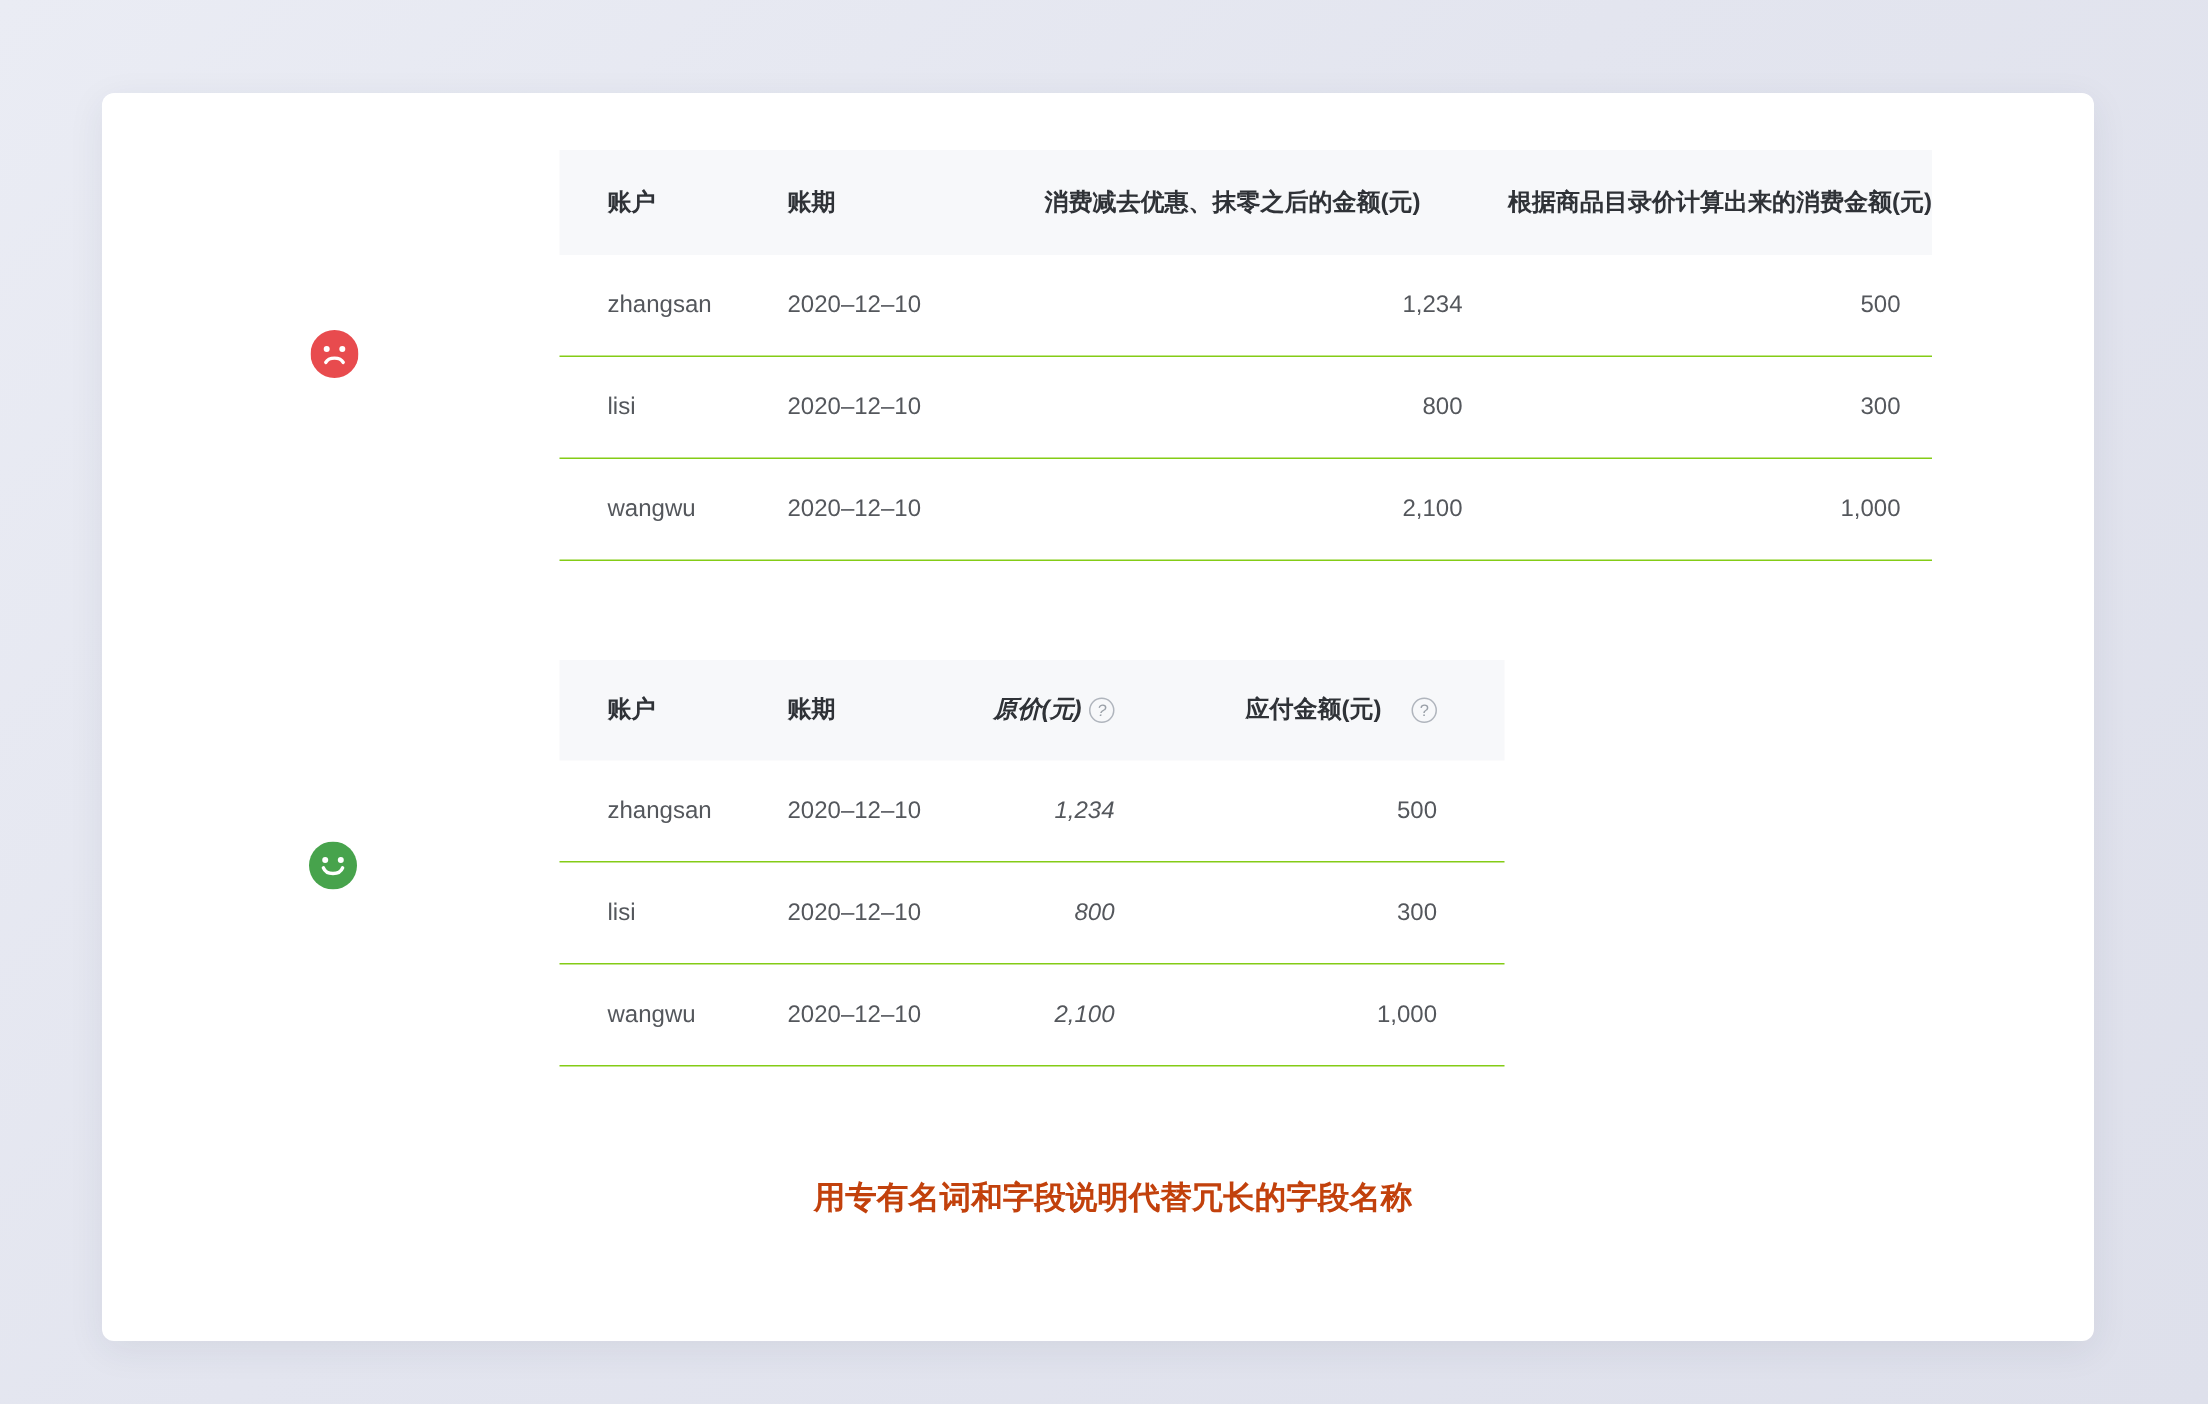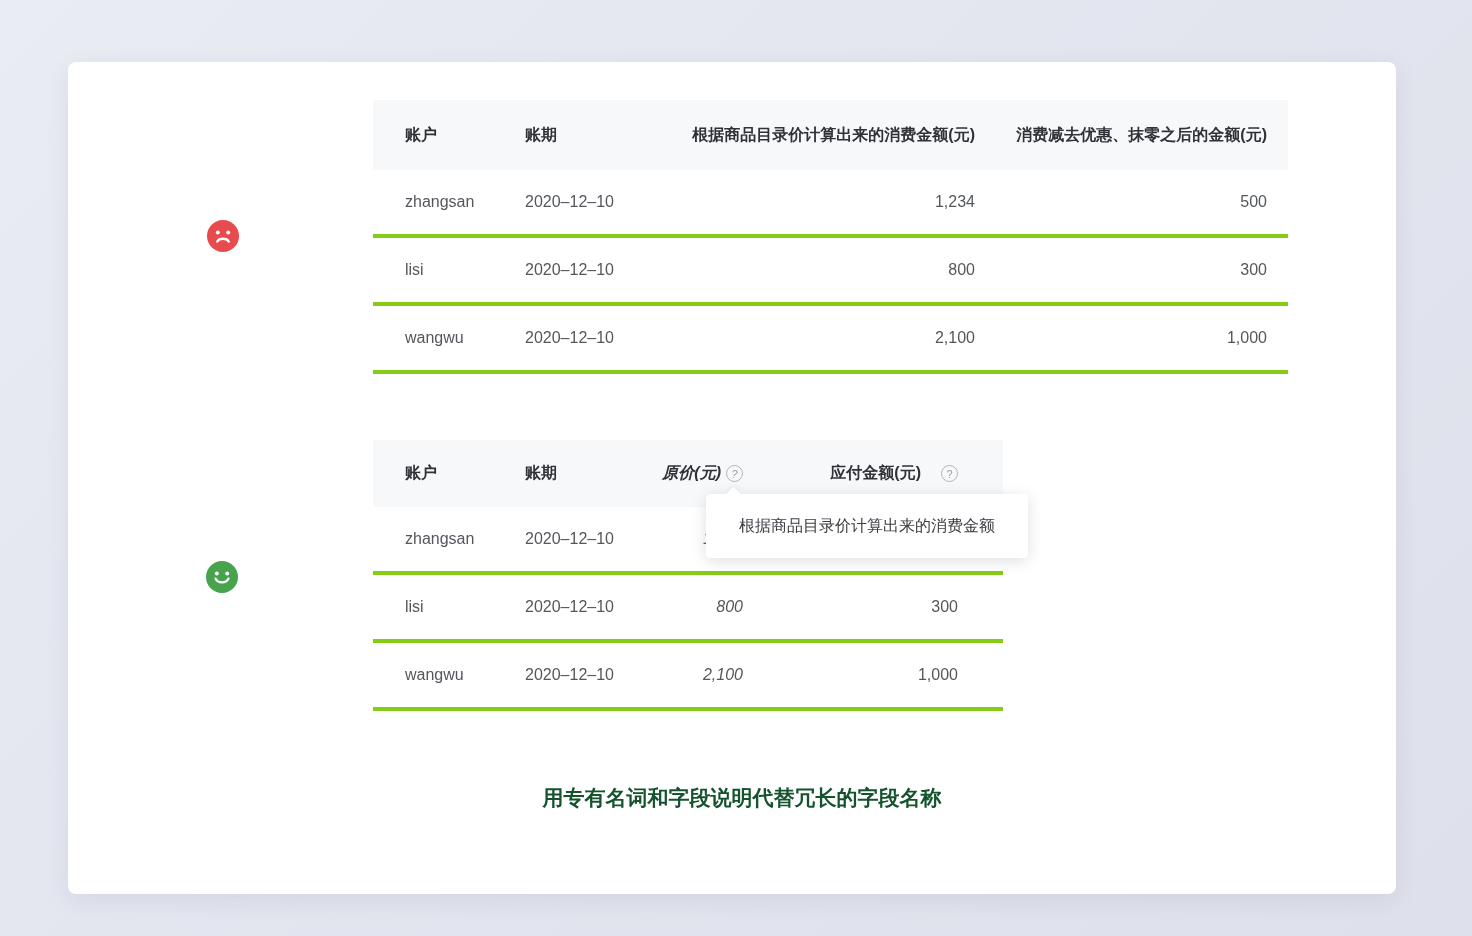--- a/index.html
+++ b/index.html
@@ -26,21 +26,21 @@
   .face-happy { left: 138px; top: 499px; }
 
   .tbl { position: absolute; }
   .tbl-bad  { left: 305px; top: 38px;  width: 915px; }
   .tbl-good { left: 305px; top: 378px; width: 630px; }
 
   .trow { display: flex; align-items: stretch; }
   .thead { background: #f7f8fa; }
   .tbl-bad  .thead { height: 70px; }
   .tbl-good .thead { height: 67px; }
-  .tbody-row { height: 68px; border-bottom: 4px solid #84cc16; }
+  .tbody-row { height: 68px; border-bottom: 1px solid #84cc16; }
 
   .cell {
     display: flex; align-items: center;
     font-size: 16px; color: #54575c;
     white-space: nowrap;
   }
   .thead .cell { font-weight: 600; color: #2f3237; }
   .r { justify-content: flex-end; }
 
   
@@ -87,42 +87,42 @@
     background: #ffffff;
     transform: rotate(45deg);
     box-shadow: -2px -2px 5px rgba(0, 0, 0, 0.04);
   }
   .caption {
     position: absolute;
     left: 50%; top: 722px;
     transform: translateX(-50%);
     margin-left: 10px;
     font-size: 21px; font-weight: 700;
-    color: #14532d;
+    color: #c2410c;
     white-space: nowrap;
   }
 </style>
 </head>
 <body>
 
 <div class="card">
 
   <svg class="face face-sad" viewBox="0 0 32 32">
     <circle cx="16" cy="16" r="16" fill="#E84B4E"></circle>
     <circle cx="10.8" cy="12.6" r="2" fill="#ffffff"></circle>
     <circle cx="21.2" cy="12.6" r="2" fill="#ffffff"></circle>
     <path d="M10.2 21.6 C 12.2 17.8 19.8 17.8 21.8 21.6" stroke="#ffffff" stroke-width="2.3" fill="none" stroke-linecap="round"></path>
   </svg>
 
   <div class="tbl tbl-bad">
     <div class="trow thead">
       <div class="cell c1">账户</div>
       <div class="cell c2">账期</div>
+      <div class="cell c4 r">消费减去优惠、抹零之后的金额(元)</div>
       <div class="cell c3 r">根据商品目录价计算出来的消费金额(元)</div>
-      <div class="cell c4 r">消费减去优惠、抹零之后的金额(元)</div>
     </div>
     <div class="trow tbody-row">
       <div class="cell c1">zhangsan</div>
       <div class="cell c2">2020–12–10</div>
       <div class="cell c3 r">1,234</div>
       <div class="cell c4 r">500</div>
     </div>
     <div class="trow tbody-row">
       <div class="cell c1">lisi</div>
       <div class="cell c2">2020–12–10</div>
@@ -170,20 +170,16 @@
       <div class="cell c4 r">300</div>
     </div>
     <div class="trow tbody-row">
       <div class="cell c1">wangwu</div>
       <div class="cell c2">2020–12–10</div>
       <div class="cell c3 r">2,100</div>
       <div class="cell c4 r">1,000</div>
     </div>
   </div>
 
-  <div class="tooltip">
-    <span class="tooltip-arrow"></span>
-    <span>根据商品目录价计算出来的消费金额</span>
-  </div>
 
   <div class="caption">用专有名词和字段说明代替冗长的字段名称</div>
 
 </div>
 
 </body></html>

